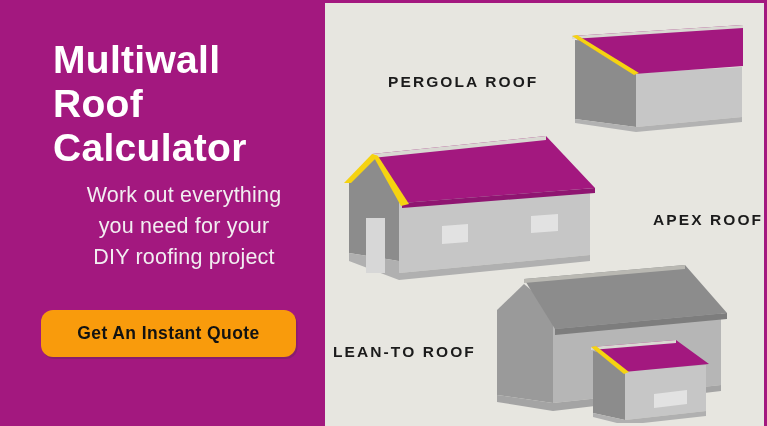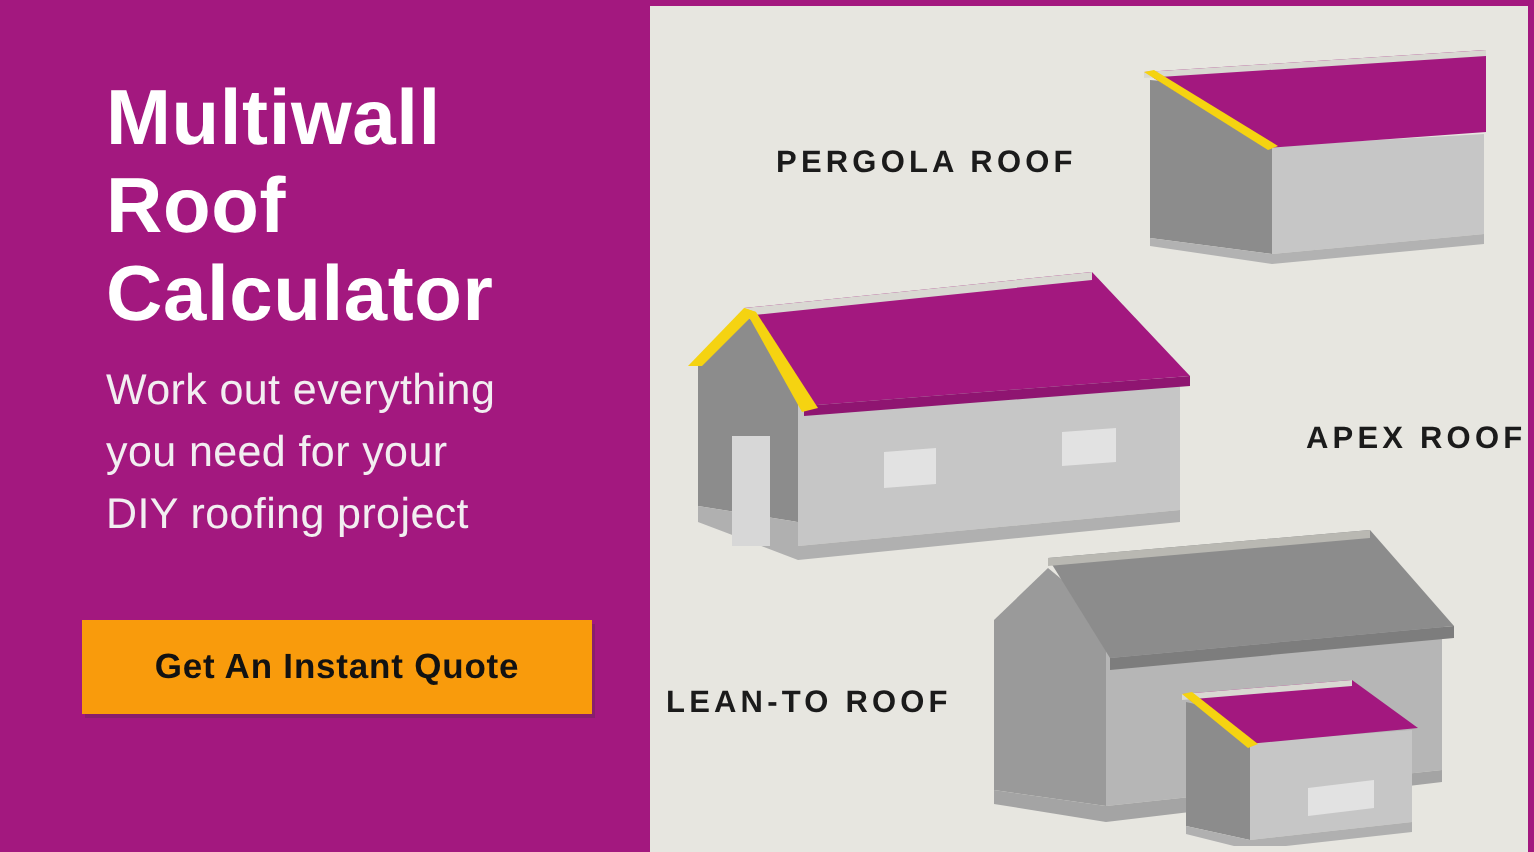--- a/index.html
+++ b/index.html
@@ -44,30 +44,31 @@
     position: absolute;
     left: 53px;
     top: 180px;
     width: 262px;
     color: #f2eef1;
     font-size: 21.5px;
     line-height: 31px;
     font-weight: normal;
     letter-spacing: 0.2px;
     white-space: pre-line;
+    text-align: center;
   }
   #cta-button {
     position: absolute;
     left: 41px;
     top: 310px;
     width: 255px;
     height: 47px;
     background: #f99b0c;
     border: none;
-    border-radius: 0;
+    border-radius: 12px;
     color: #121212;
     font-family: "Liberation Sans", sans-serif;
     font-size: 17.5px;
     font-weight: bold;
     letter-spacing: 0.4px;
     cursor: pointer;
     box-shadow: 1.5px 2px 0 rgba(90,40,80,0.35);
     padding: 12px;
   }
 

